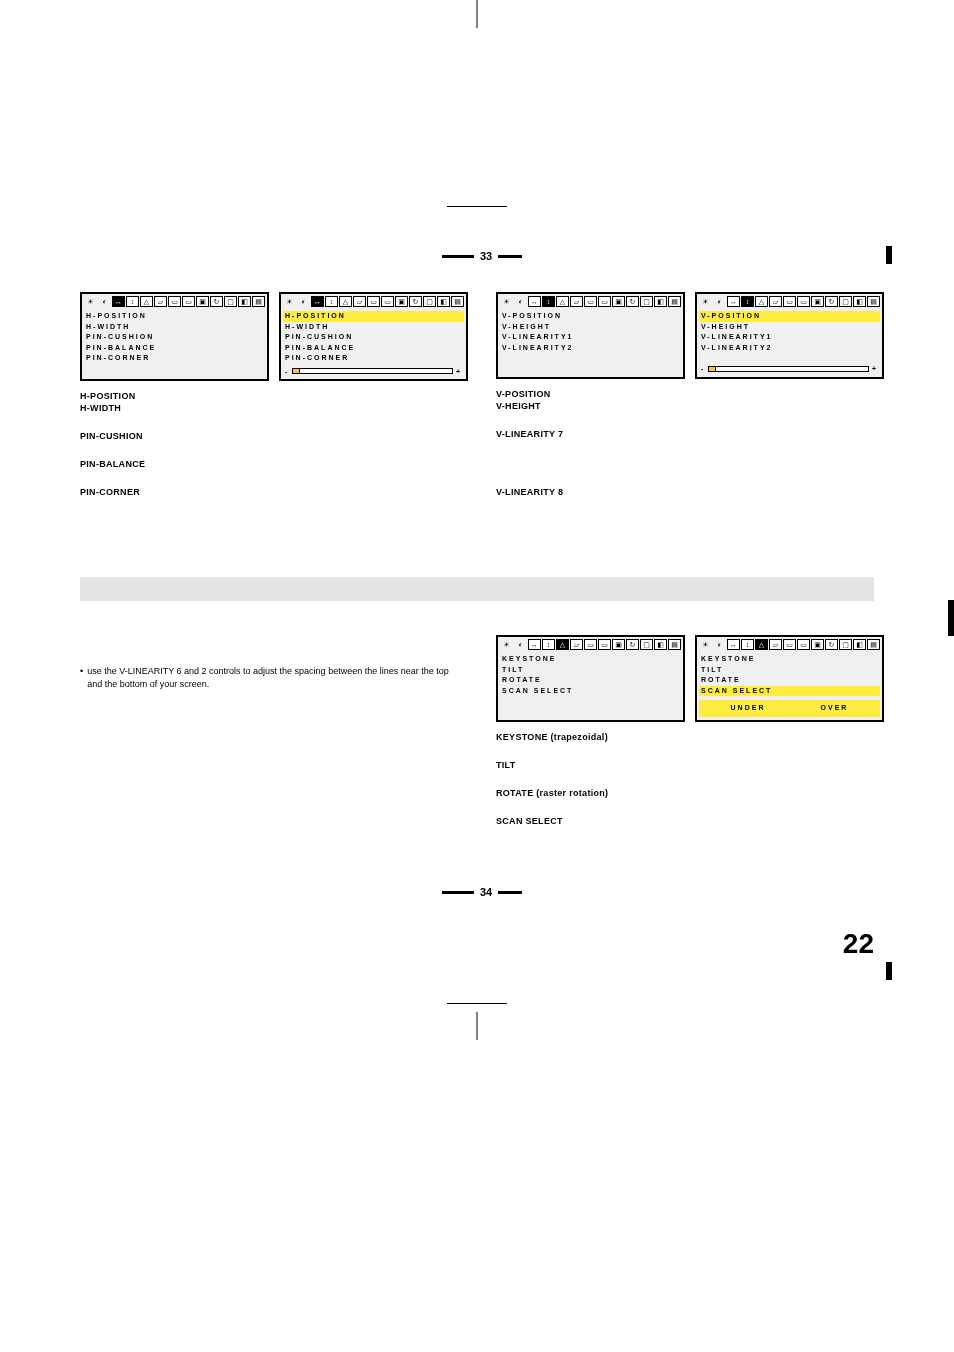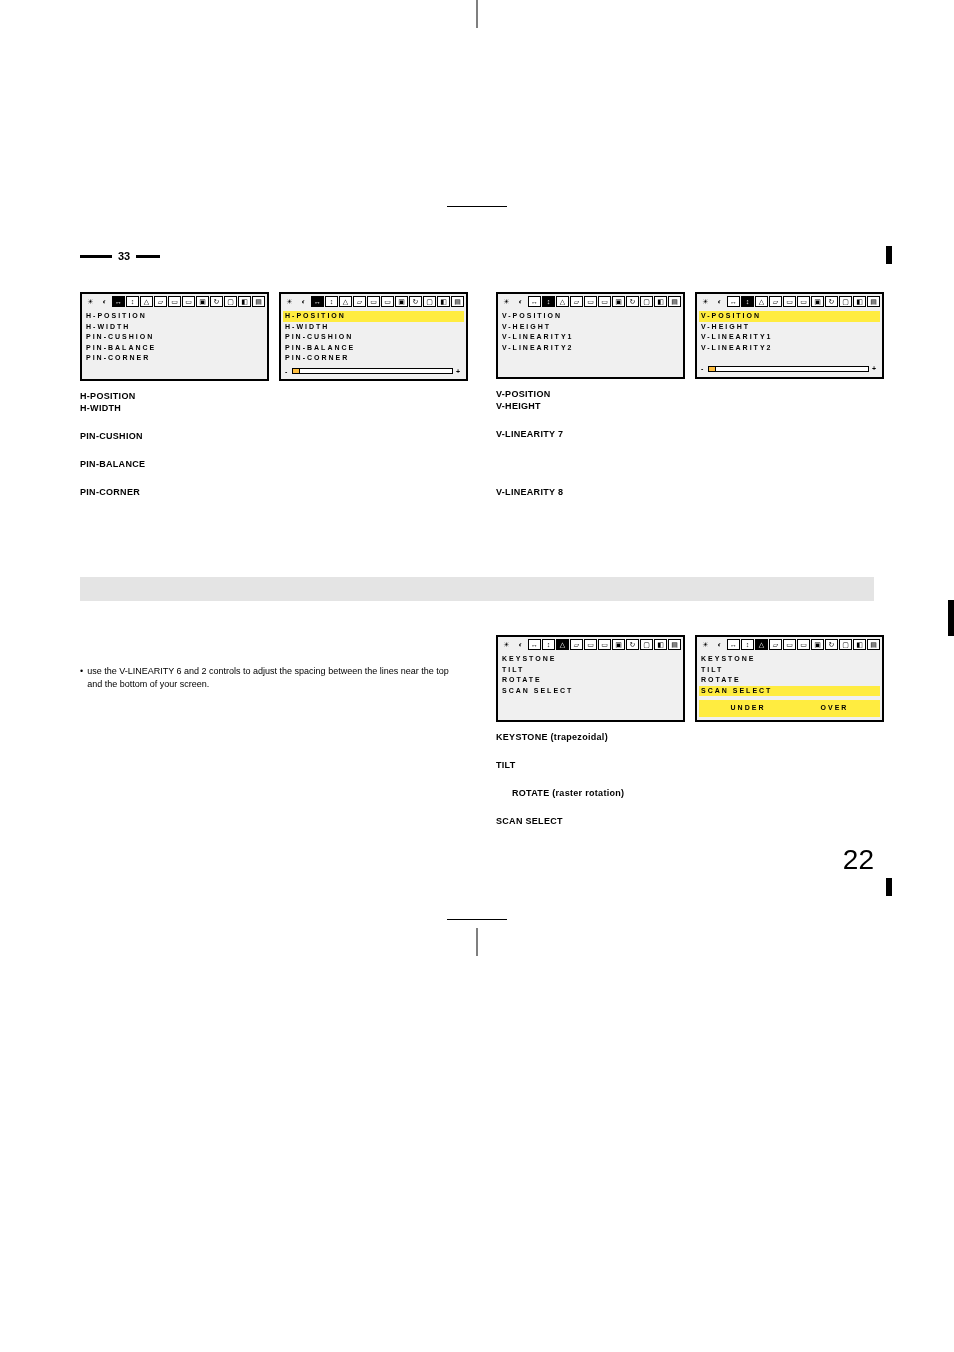--- a/index.html
+++ b/index.html
@@ -19,21 +19,21 @@
   .crop-bar-right {
     position: absolute;
     right: 62px;
     width: 6px;
     height: 18px;
     background: #000;
   }
   .page-num-band {
     display: flex;
     align-items: center;
-    justify-content: flex-start;
+    justify-content: center;
     margin-bottom: 30px;
   }
   .band-seg {
     height: 3px;
     background: #000;
   }
   .page-num {
     font-weight: bold;
     font-size: 11px;
     margin: 0 6px;
@@ -136,21 +136,21 @@
   .bullet {
     display: flex;
     margin-top: 20px;
     line-height: 1.45;
     font-size: 9px;
     padding: 0 6px 0 0;
   }
   .bullet .mark { margin-right: 4px; }
   .big-page {
     font-size: 28px;
-    font-weight: normal;
+    font-weight: bold;
     text-align: right;
     padding-right: 10px;
     margin-top: 18px;
   }
   .divider-mid {
     position: absolute;
     left: 50%;
     width: 60px;
     height: 1px;
     background: #000;
@@ -380,26 +380,31 @@
           <div class="osd-sub">
             <span>UNDER</span>
             <span>OVER</span>
           </div>
         </div>
       </div>
 
       <div class="term-list">
         <div class="term">KEYSTONE (trapezoidal)</div>
         <div class="term" style="margin-top:18px;">TILT</div>
-        <div class="term" style="margin-top:18px;margin-left:16px;">ROTATE (raster rotation)</div>
+        <div class="term" style="margin-top:18px;">ROTATE (raster rotation)</div>
         <div class="term" style="margin-top:18px;">SCAN SELECT</div>
       </div>
     </div>
   </div>
 
+  <div class="page-num-band" style="margin-top:60px;">
+    <div class="band-seg" style="width:32px;"></div>
+    <span class="page-num">34</span>
+    <div class="band-seg" style="width:24px;"></div>
+  </div>
 
   <div class="big-page">22</div>
 
   <div class="crop-bar-right" style="bottom:60px; top:auto;"></div>
 </div>
 
 <div class="divider-mid" style="bottom:36px;"></div>
 <div style="position:absolute; bottom:0; left:50%; width:1px; height:28px; background:#000; transform:translateX(-50%);"></div>
 
 </body></html>

